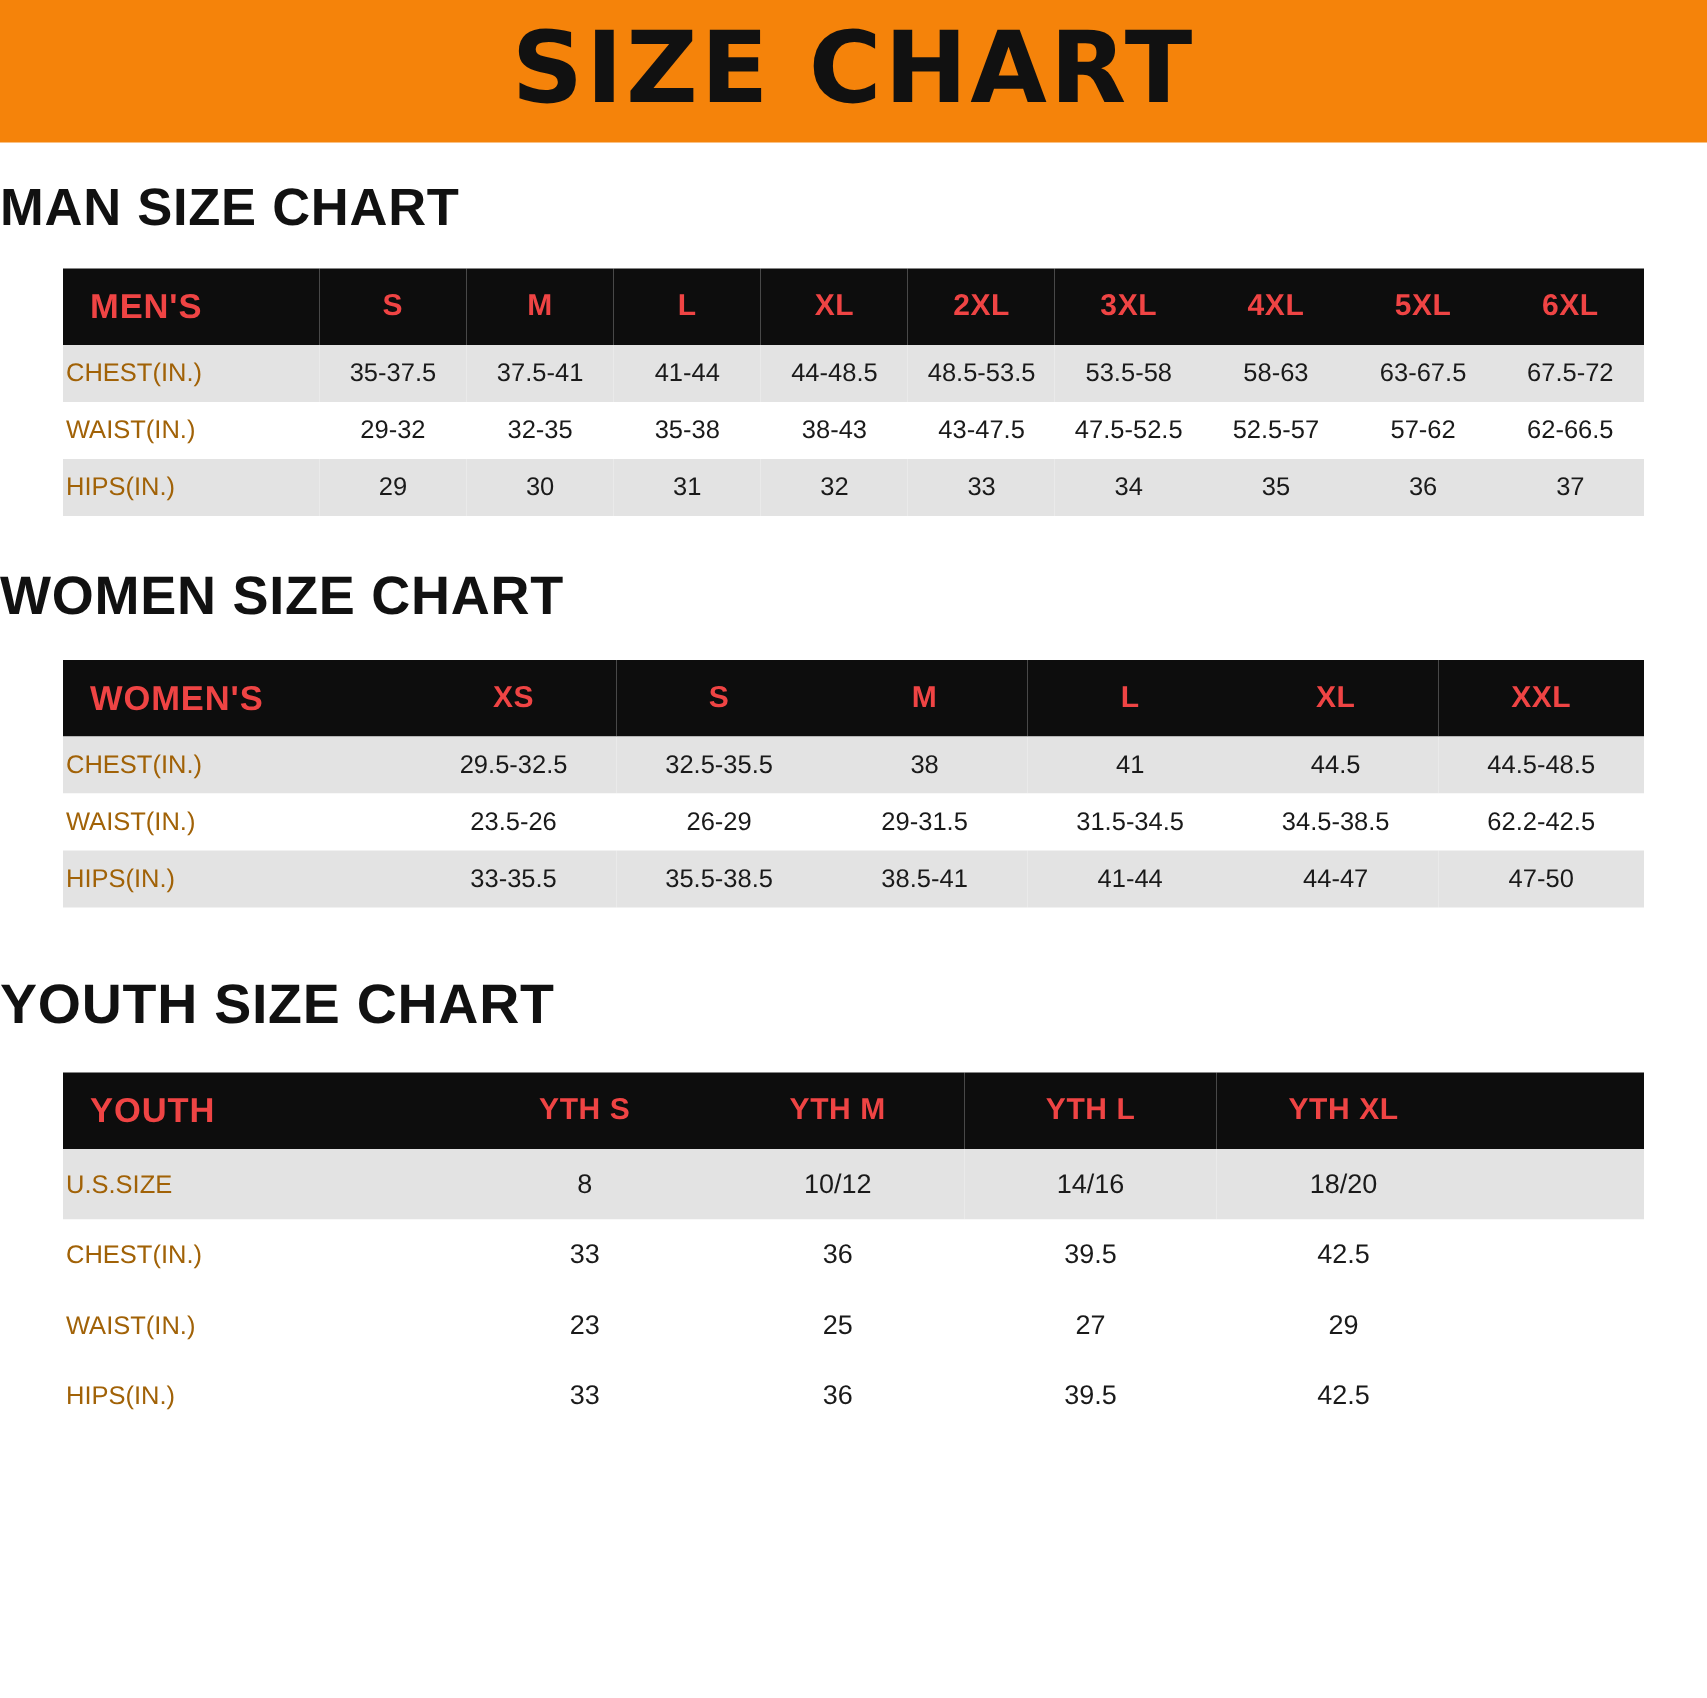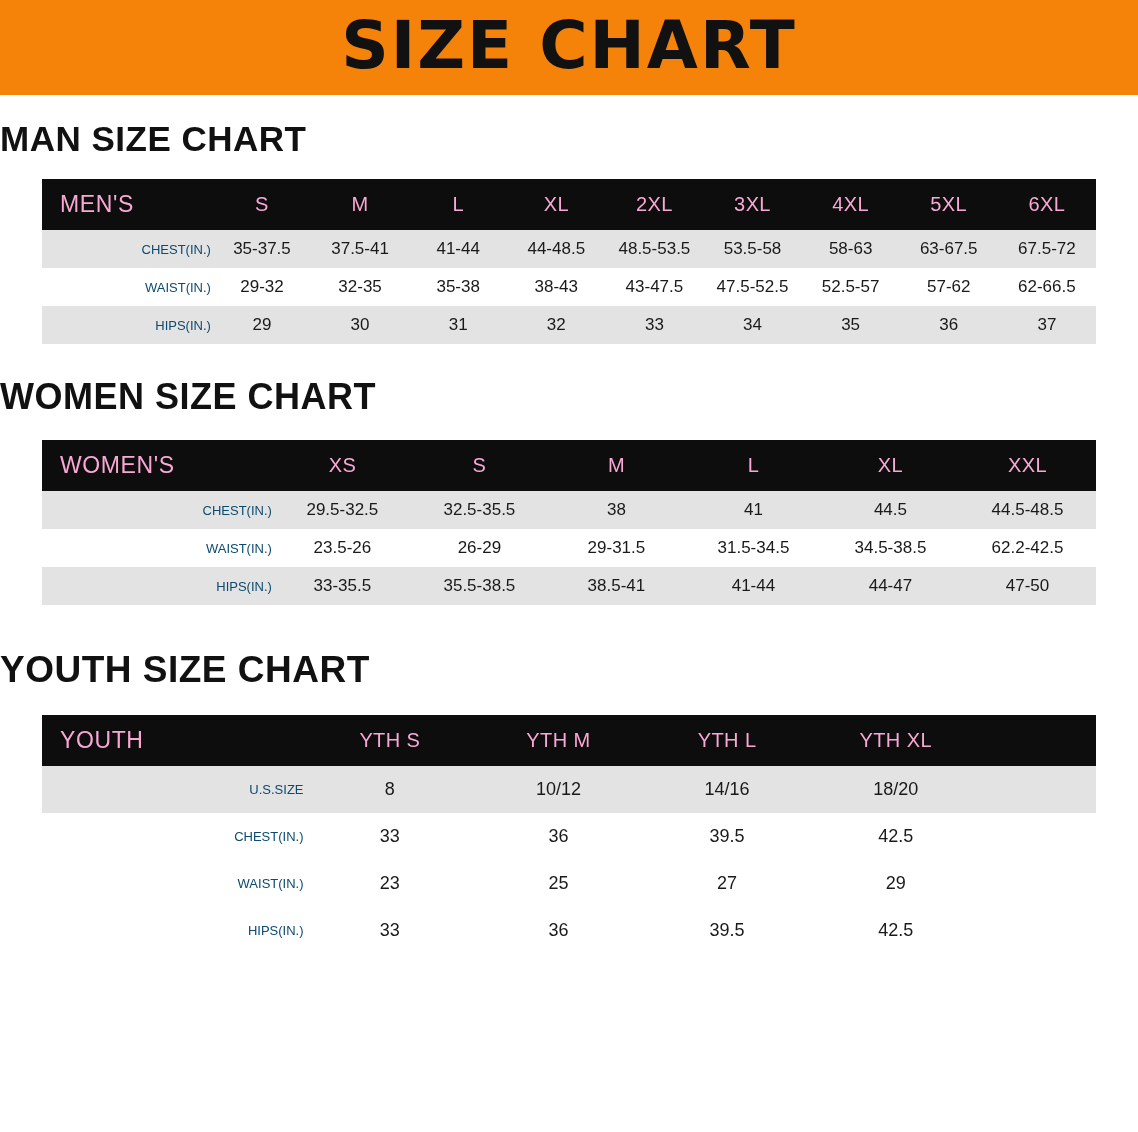--- a/index.html
+++ b/index.html
@@ -68,45 +68,45 @@
   .table-wrap {
     margin: 0 42px;
   }
   table.chart {
     width: 100%;
     border-collapse: collapse;
     table-layout: fixed;
   }
   table.chart thead th {
     background: #0d0d0d;
-    color: #f9a8d4;
-    font-family: "Liberation Sans", sans-serif;
-    font-weight: normal;
+    color: #ef4444;
+    font-family: "Liberation Sans", sans-serif;
+    font-weight: bold;
     font-size: 20px;
     padding: 12px 2px;
     text-align: center;
     letter-spacing: 0.4px;
   }
   table.chart thead th.rowhead {
     text-align: left;
     padding-left: 18px;
     font-size: 23px;
     letter-spacing: 0.6px;
   }
   table.chart tbody td {
     font-size: 17px;
     color: #1a1a1a;
     text-align: center;
     padding: 9px 2px;
     font-family: "Liberation Sans", sans-serif;
   }
   table.chart tbody td.rowlabel {
-    text-align: right;
-    font-size: 13px;
-    color: #0c4a6e;
+    text-align: left;
+    font-size: 17px;
+    color: #a16207;
   }
   
   tbody.zebra tr:nth-child(odd) td { background: #e3e3e3; }
   tbody.zebra tr:nth-child(even) td { background: #ffffff; }
 
   tbody.zebra-alt tr:nth-child(odd) td { background: #e3e3e3; }
   tbody.zebra-alt tr:nth-child(even) td { background: #ffffff; }
 
   
   tbody.youth tr:nth-child(1) td { background: #e3e3e3; }

